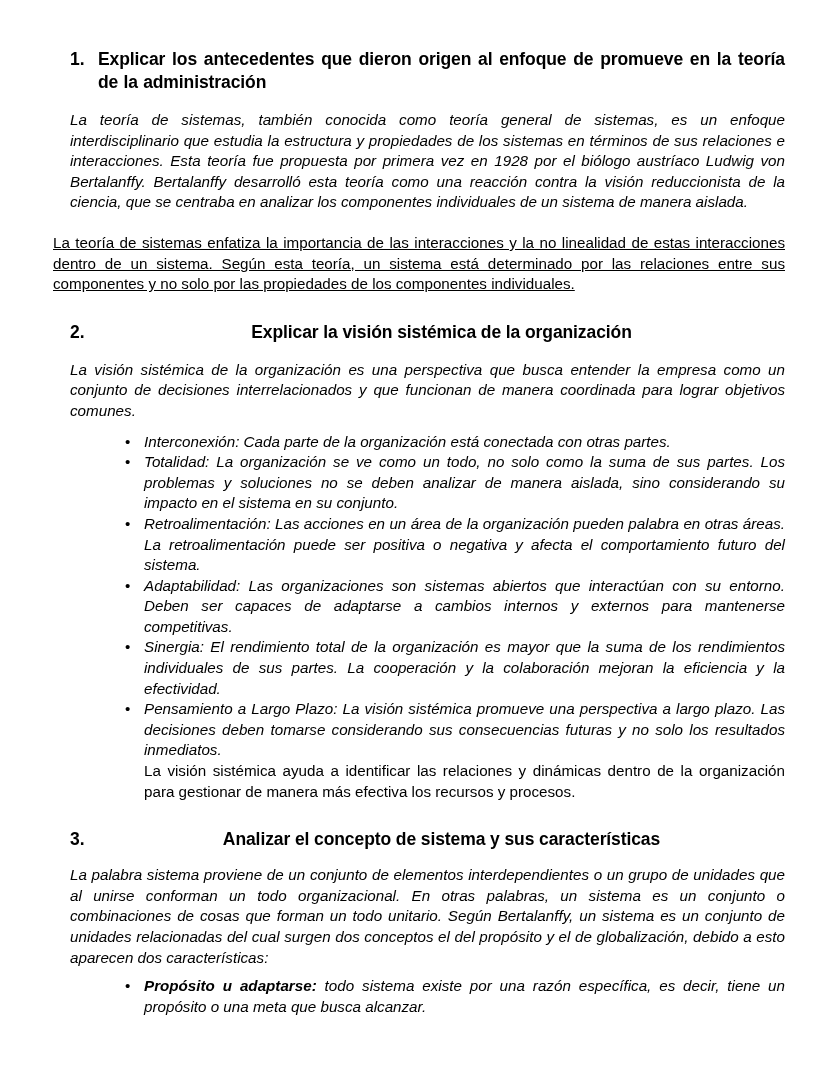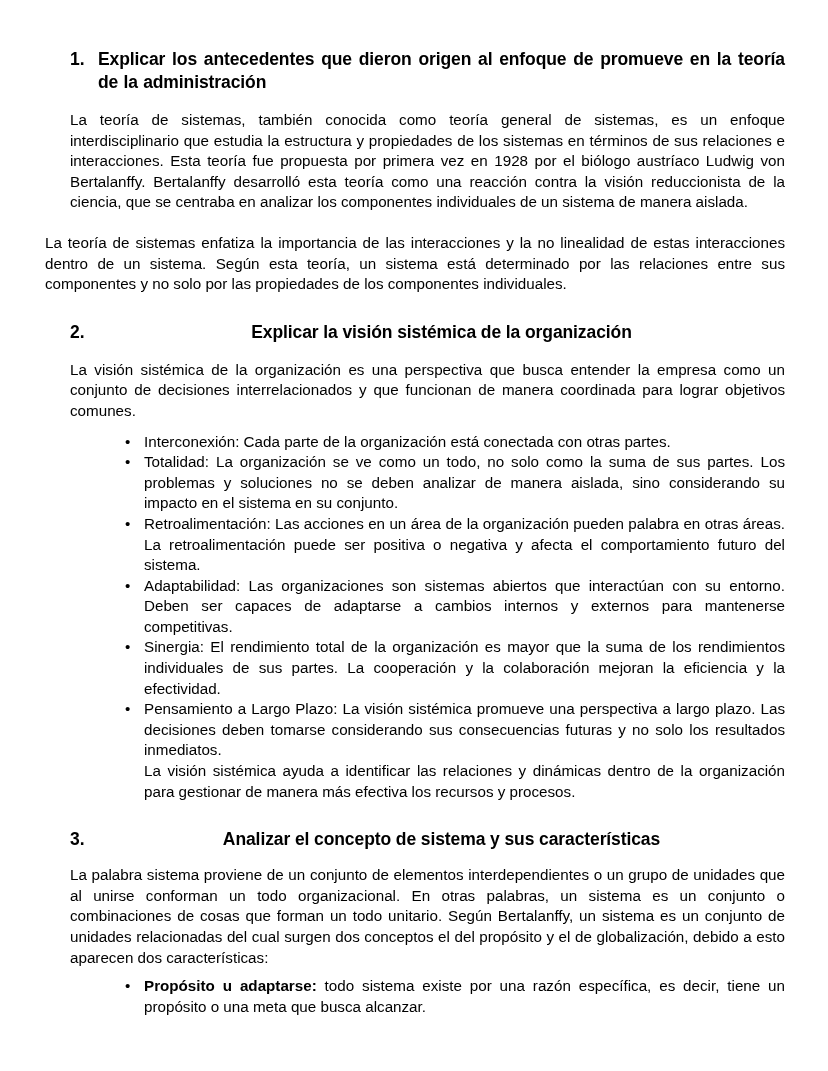--- a/index.html
+++ b/index.html
@@ -61,23 +61,25 @@
   p.body {
     margin: 0;
     font-size: 15.2px;
     line-height: 20.6px;
     text-align: justify;
     text-justify: inter-word;
     hyphens: none;
   }
   p.body.indent {
     margin-left: 27px;  
+    font-style: italic;
   }
   p.body.full {
-    margin-left: 2px;     
+    margin-left: 10px;     
+    text-decoration: underline;
   }
 
   
   .sp-h1  { height: 48px; }   
   .sp-14  { height: 14px; }
   .sp-16  { height: 16px; }
   .sp-20  { height: 20px; }
   .sp-26  { height: 26px; }
   .sp-10  { height: 10px; }
   .sp-8   { height: 8px; }
@@ -102,20 +104,21 @@
     left: -19px;
     top: 0;
     width: 10px;
     line-height: 20.6px;
     font-size: 15.2px;
     text-align: left;
     color: #000;
   }
   ul.bullets > li .li-text {
     display: block;
+    font-style: italic;
   }
   ul.bullets > li .li-sub {
     display: block;
     text-align: justify;
     text-justify: inter-word;
   }
   .b { font-weight: bold; }
 </style>
 </head>
 <body>

